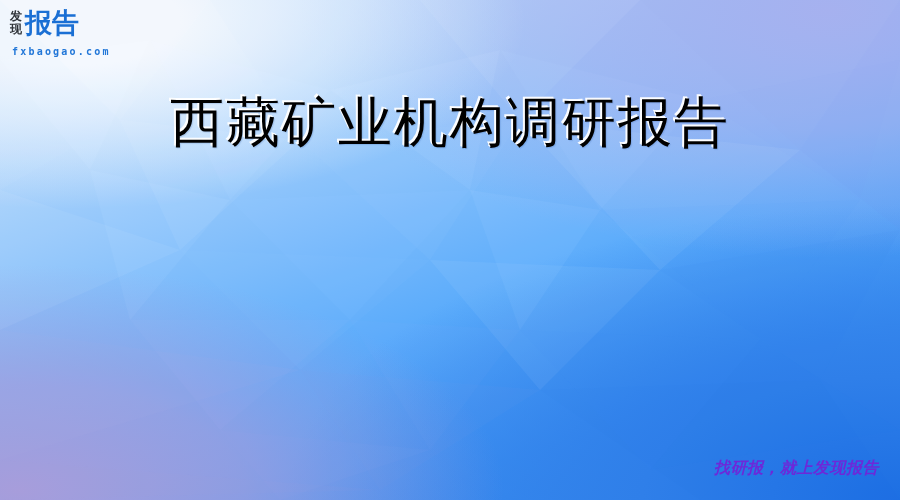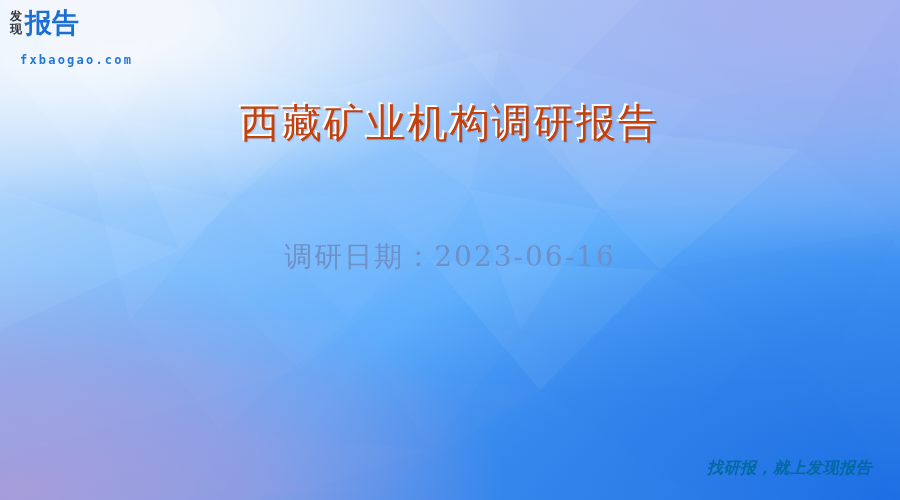--- a/index.html
+++ b/index.html
@@ -75,44 +75,43 @@
     font-family: "DejaVu Sans", "Liberation Sans", sans-serif;
     font-size: 27px;
     line-height: 27px;
     font-weight: 700;
     color: #1a6fd4;
     letter-spacing: 0px;
     text-align: right;
   }
   .logo-url {
     position: absolute;
-    left: 10px;
+    left: 2px;
     top: 37px;
     font-family: "DejaVu Sans Mono", "Liberation Mono", monospace;
-    font-size: 12px;
+    font-size: 10px;
     font-weight: 700;
     letter-spacing: 2.2px;
     color: #2277d8;
-    margin-top: 7px;
   }
 
   
   .title-wrap {
     position: absolute;
     top: 92px;
     left: 0;
     width: 100%;
     text-align: center;
   }
   .title {
     font-family: "DejaVu Sans", "Liberation Sans", sans-serif;
-    font-size: 40px;
+    font-size: 54px;
     line-height: 62px;
     font-weight: 400;
-    color: #c2410c;
+    color: #000000;
     letter-spacing: 2px;
     text-shadow:
       -2px -2px 0 rgba(255,255,255,0.92),
       -1px -1px 0 rgba(255,255,255,0.75),
        1px  1px 1px rgba(40,90,170,0.20);
     white-space: nowrap;
   }
 
   
   .date-wrap {
@@ -128,28 +127,28 @@
     line-height: 34px;
     font-weight: 400;
     color: #6f90c7;
     letter-spacing: 2px;
     white-space: nowrap;
   }
 
   
   .slogan {
     position: absolute;
-    right: 28px;
+    right: 21px;
     bottom: 22px;
     font-family: Liberation Serif, serif;
     font-size: 16px;
     line-height: 20px;
     font-weight: 700;
     font-style: italic;
-    color: #0369a1;
+    color: #6d28d9;
     letter-spacing: 0.5px;
     white-space: nowrap;
   }
 </style>
 </head>
 <body>
 
 <div class="slide">
 
   <div class="bg-layer bg-base"></div>
@@ -206,19 +205,16 @@
         <div class="logo-main">报告</div>
       </div>
       <div class="logo-url">fxbaogao.com</div>
     </div>
   </div>
 
   <div class="title-wrap">
     <div class="title">西藏矿业机构调研报告</div>
   </div>
 
-  <div class="date-wrap">
-    <div class="date">调研日期：2023-06-16</div>
-  </div>
 
   <div class="slogan">找研报，就上发现报告</div>
 
 </div>
 
 </body></html>

